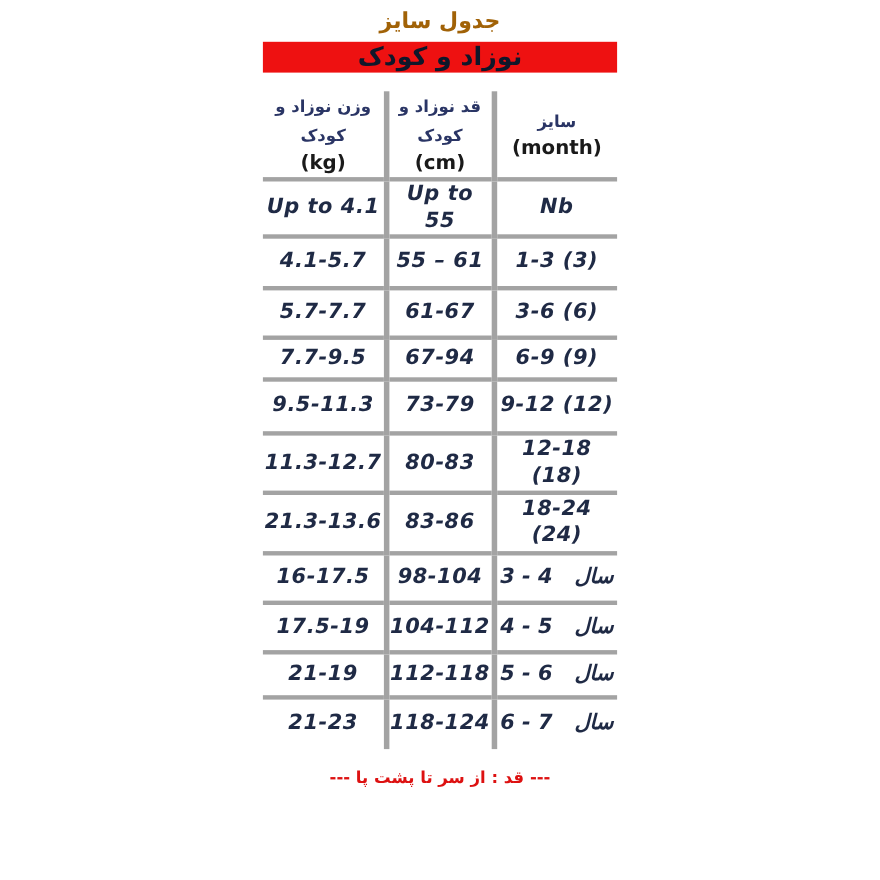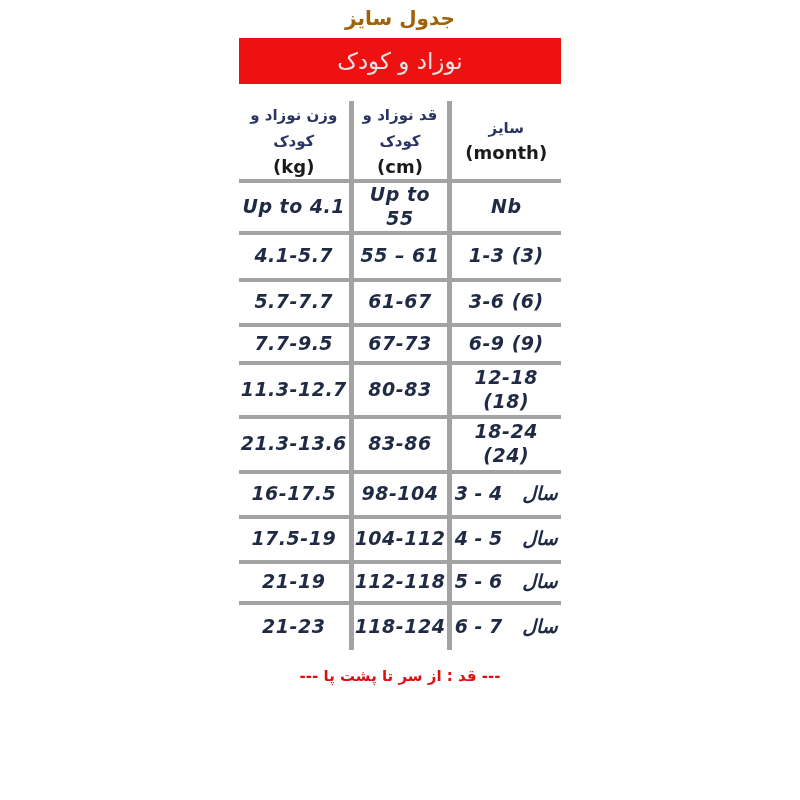--- a/index.html
+++ b/index.html
@@ -18,29 +18,29 @@
   .title {
     padding-top: 6px;
     text-align: center;
     font-size: 20px;
     font-weight: bold;
     color: #a16207;
     direction: rtl;
   }
   .banner {
     width: 322px;
-    height: 46px;
+    height: 28px;
     margin: 8px auto 0 auto;
     background: #ee1111;
-    color: #e5e5e5;
+    color: #0f172a;
     display: flex;
     align-items: center;
     justify-content: center;
     font-size: 23px;
-    font-weight: normal;
+    font-weight: bold;
     direction: rtl;
   }
   table.size-table {
     width: 322px;
     margin: 17px auto;
     border-collapse: collapse;
     table-layout: fixed;
   }
   table.size-table th,
   table.size-table td {
@@ -135,22 +135,27 @@
           <td class="cell vline">55 – 61</td>
           <td class="cell">1-3 (3)</td>
         </tr>
         <tr class="bordered" style="height: 45px;">
           <td class="cell vline">5.7-7.7</td>
           <td class="cell vline">61-67</td>
           <td class="cell">3-6 (6)</td>
         </tr>
         <tr class="bordered" style="height: 38px;">
           <td class="cell vline">7.7-9.5</td>
-          <td class="cell vline">67-73</td>
+          <td class="cell vline">67-94</td>
           <td class="cell">6-9 (9)</td>
+        </tr>
+        <tr class="bordered" style="height: 49px;">
+          <td class="cell vline">9.5-11.3</td>
+          <td class="cell vline">73-79</td>
+          <td class="cell">9-12 (12)</td>
         </tr>
         <tr class="bordered" style="height: 54px;">
           <td class="cell vline">11.3-12.7</td>
           <td class="cell vline">80-83</td>
           <td class="cell">12-18
 (18)</td>
         </tr>
         <tr class="bordered" style="height: 55px;">
           <td class="cell vline">21.3-13.6</td>
           <td class="cell vline">83-86</td>

